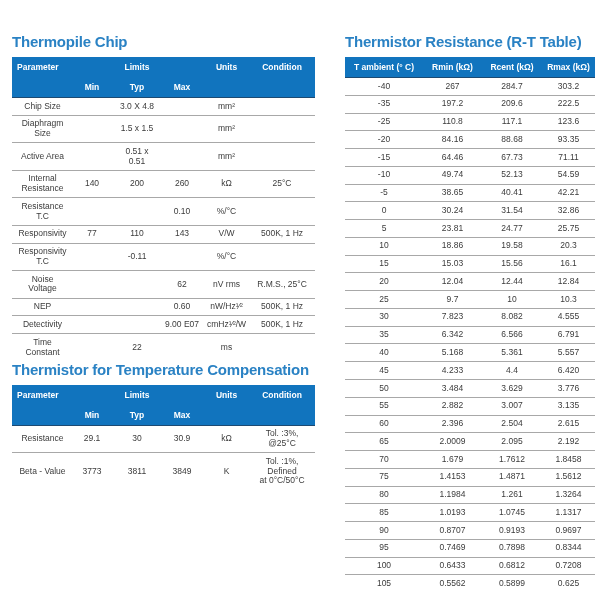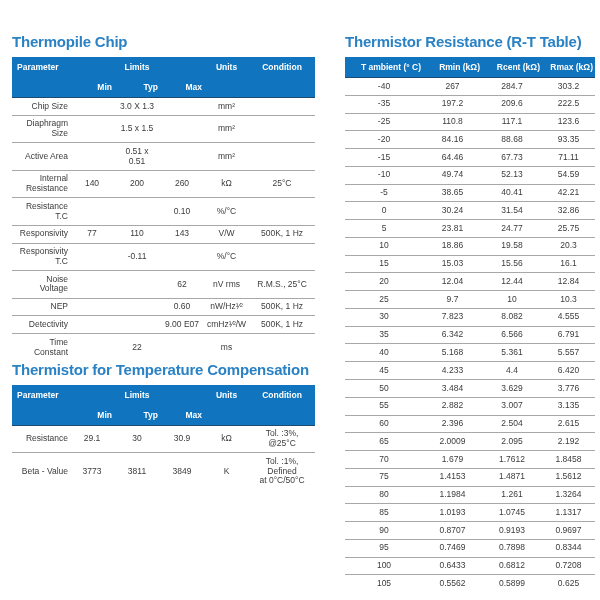--- a/index.html
+++ b/index.html
@@ -28,33 +28,33 @@
 
   thead th {
     background: #1174be;
     color: #ffffff;
     font-size: 8.5px;
     font-weight: 700;
     padding: 5px 2px;
     text-align: center;
     vertical-align: middle;
   }
-  thead tr:last-child th { border-bottom: 1.5px solid #1d4a72; text-align: right; }
+  thead tr:last-child th { border-bottom: 1.5px solid #1d4a72; }
   thead th.al { text-align: left; padding-left: 5px; }
 
   tbody td {
     font-size: 8.5px;
     color: #3b3b3b;
     text-align: center;
     line-height: 1.15;
     white-space: pre-line;
   }
   .spec tbody td { padding: 3.5px 2px; }
   .rt   tbody td { padding: 3.5px 1px; }
-  .spec tbody td:first-child { text-align: right; padding-left: 5px; margin-left: 8px; }
+  .spec tbody td:first-child { text-align: center; padding-left: 5px; margin-left: 8px; }
   tbody tr + tr td { border-top: 1px solid #a8a8a8; }
 </style>
 </head>
 <body>
 
 <div class="col-left">
 
   <h2 class="sec-title">Thermopile Chip</h2>
 
   <table class="spec">
@@ -79,21 +79,21 @@
         <th>Typ</th>
         <th>Max</th>
         <th></th>
         <th></th>
       </tr>
     </thead>
     <tbody>
         <tr>
           <td>Chip Size</td>
           <td></td>
-          <td>3.0 X 1.3</td>
+          <td>3.0 X 4.8</td>
           <td></td>
           <td>mm²</td>
           <td></td>
         </tr>
         <tr>
           <td>Diaphragm Size</td>
           <td></td>
           <td>1.5 x 1.5</td>
           <td></td>
           <td>mm²</td>

